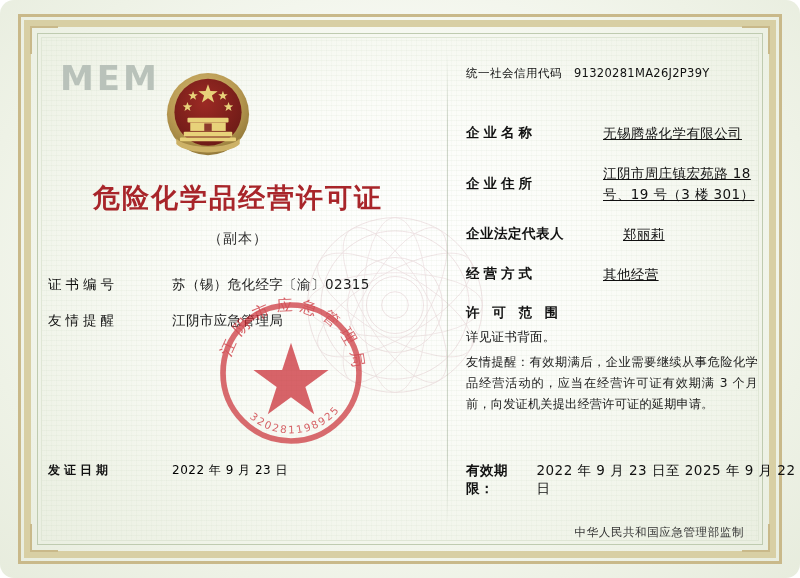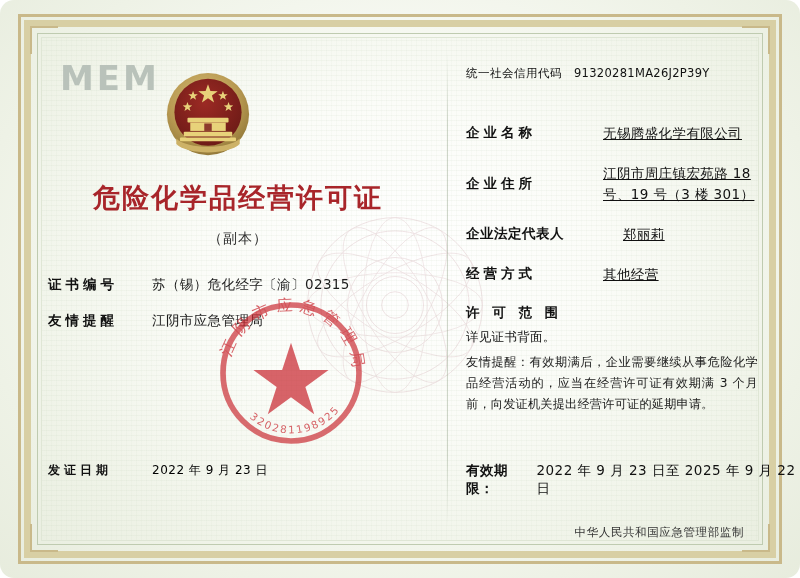--- a/index.html
+++ b/index.html
@@ -117,27 +117,28 @@
   .field-row {
     display: flex;
     align-items: flex-start;
     margin-top: 18px;
     font-size: 13.5px;
     color: #1c1c1c;
   }
   .field-label {
     width: 104px;
     flex: 0 0 104px;
-    font-weight: bold;
+    font-weight: normal;
     letter-spacing: 4px;
     color: #111;
   }
   .field-value {
     flex: 1;
     letter-spacing: 0.4px;
+    margin-left: 20px;
   }
 
   .left-date {
     position: absolute;
     left: 48px;
     top: 462px;
     width: 390px;
     display: flex;
     align-items: flex-start;
     font-size: 12px;

